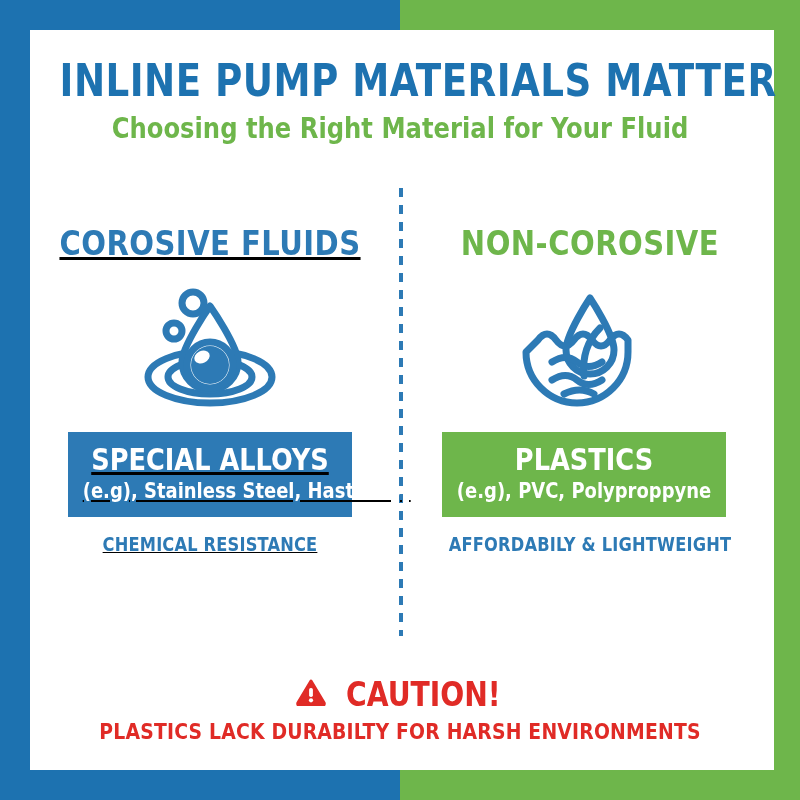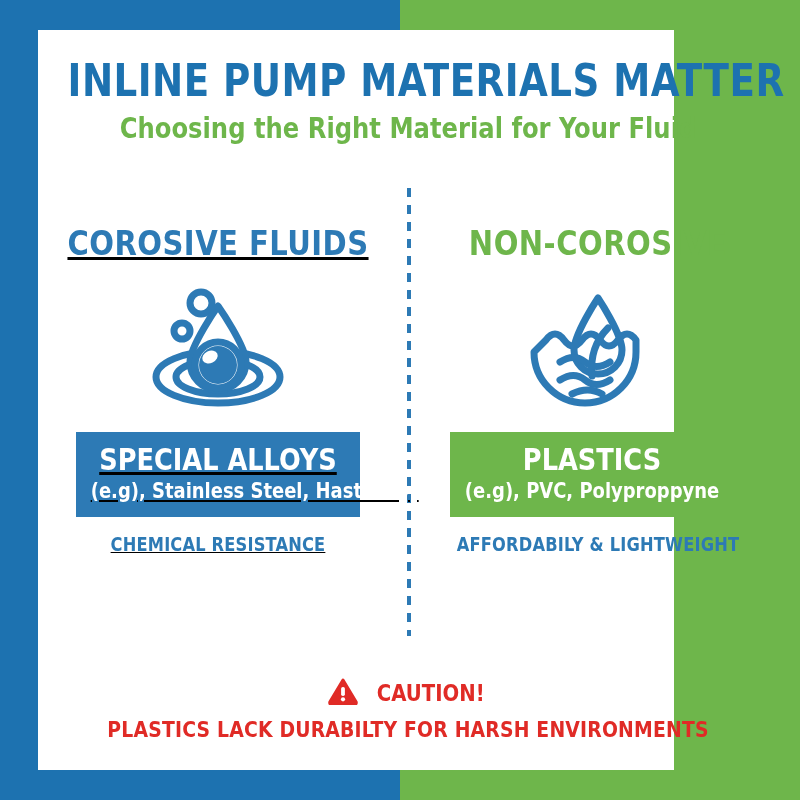--- a/index.html
+++ b/index.html
@@ -33,22 +33,22 @@
     width: 400px; height: 800px;
     background: #6cb css;
   }
   .frame-green {
     background: #6eb64b;
   }
 
   
   .card {
     position: absolute;
-    left: 38px; top: 30px;
-    width: 636px; height: 740px;
+    left: 30px; top: 30px;
+    width: 744px; height: 740px;
     background: #ffffff;
   }
 
   
   .title {
     position: absolute;
     left: 0; top: 28px;
     width: 740px;
     text-align: center;
     color: #1d72b0;
@@ -174,21 +174,21 @@
     text-align: center;
   }
   .caution-head {
     display: flex;
     align-items: center;
     justify-content: center;
     gap: 16px;
     color: #e02b26;
     font-family: "Liberation Sans Narrow", "DejaVu Sans Condensed", "Liberation Sans", sans-serif;
     font-weight: 700;
-    font-size: 23px;
+    font-size: 33px;
     line-height: 1;
   }
   .caution-head .label { transform: scaleX(0.95); }
   .caution-body {
     margin-top: 8px;
     color: #e02b26;
     font-family: "Liberation Sans Narrow", "DejaVu Sans Condensed", "Liberation Sans", sans-serif;
     font-weight: 700;
     font-size: 22px;
     letter-spacing: 0.2px;

